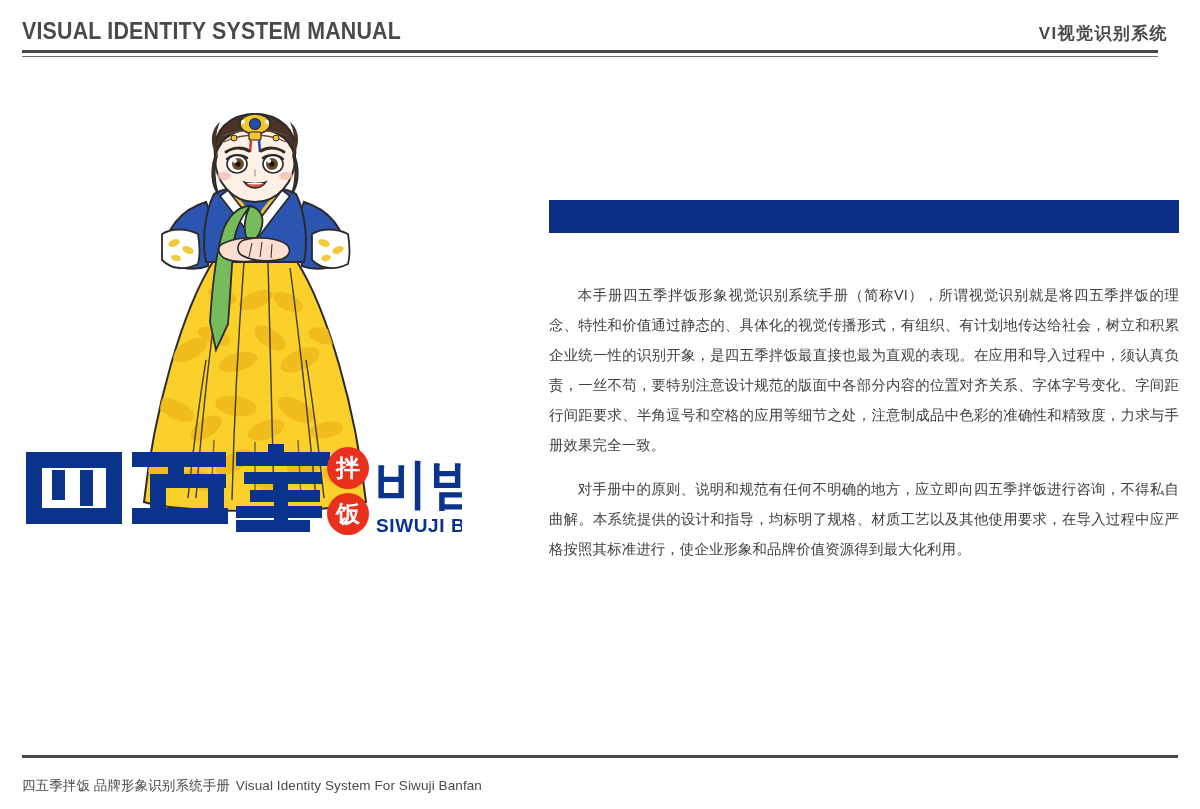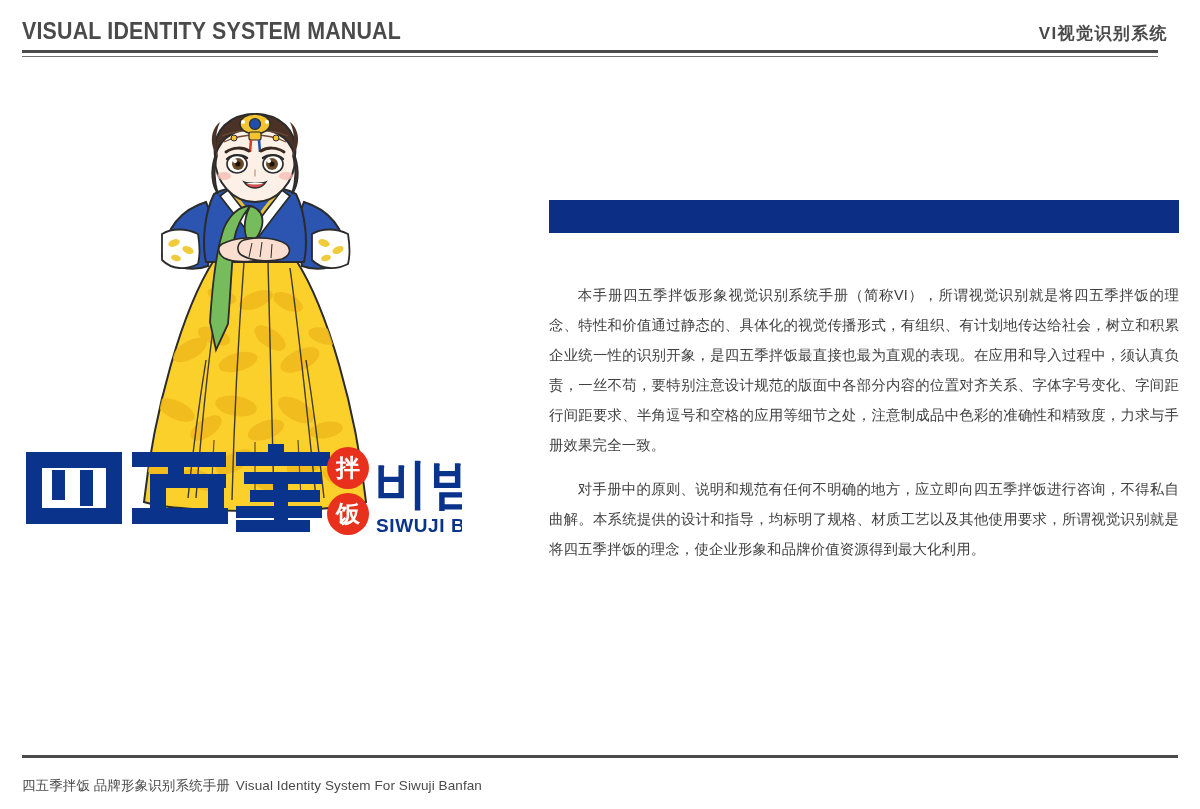--- a/index.html
+++ b/index.html
@@ -331,21 +331,21 @@
     <text x="352" y="62" font-size="54" font-weight="bold" fill="#0a338c" letter-spacing="1" font-family="'DejaVu Sans','Liberation Sans',sans-serif">비빔밥</text>
 
     <text x="354" y="92" font-size="19" font-weight="bold" fill="#0a338c" letter-spacing="0.6" font-family="'Liberation Sans',sans-serif">SIWUJI BANFAN</text>
   </svg>
 </div>
 
 <div class="text-panel">
   <div class="blue-bar"></div>
   <div class="body-copy">
     <p>本手册四五季拌饭形象视觉识别系统手册（简称VI），所谓视觉识别就是将四五季拌饭的理念、特性和价值通过静态的、具体化的视觉传播形式，有组织、有计划地传达给社会，树立和积累企业统一性的识别开象，是四五季拌饭最直接也最为直观的表现。在应用和导入过程中，须认真负责，一丝不苟，要特别注意设计规范的版面中各部分内容的位置对齐关系、字体字号变化、字间距行间距要求、半角逗号和空格的应用等细节之处，注意制成品中色彩的准确性和精致度，力求与手册效果完全一致。</p>
-    <p>对手册中的原则、说明和规范有任何不明确的地方，应立即向四五季拌饭进行咨询，不得私自曲解。本系统提供的设计和指导，均标明了规格、材质工艺以及其他使用要求，所谓视觉识别就是将四五季拌饭的理念，使企业形象和品牌价值资源得到最大化利用。</p>
+    <p>对手册中的原则、说明和规范有任何不明确的地方，应立即向四五季拌饭进行咨询，不得私自曲解。本系统提供的设计和指导，均标明了规格、材质工艺以及其他使用要求，在导入过程中应严格按照其标准进行，使企业形象和品牌价值资源得到最大化利用。</p>
   </div>
 </div>
 
 <div class="page-footer">
   <div class="footer-rule"></div>
   <div class="footer-text">
     <span>四五季拌饭 品牌形象识别系统手册</span><span class="en">Visual Identity System For Siwuji Banfan</span>
   </div>
 </div>
 

